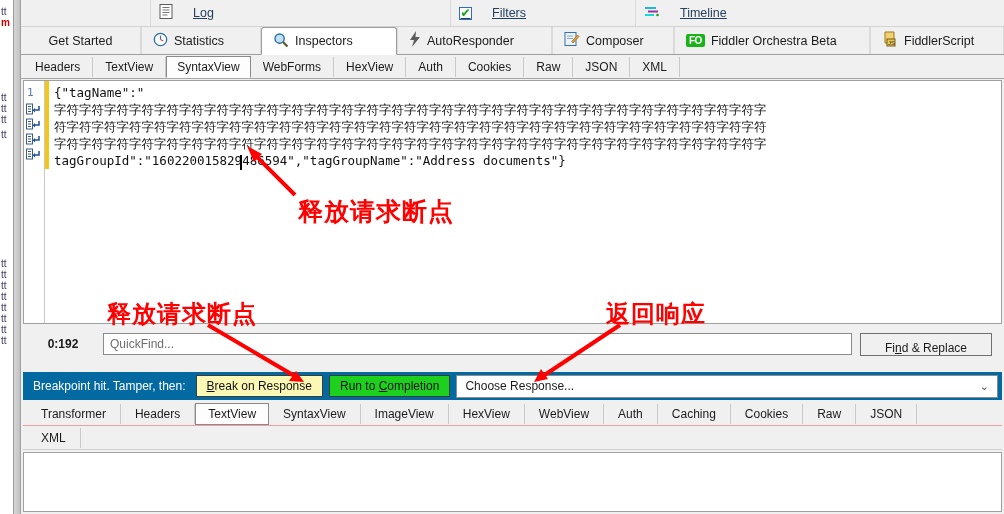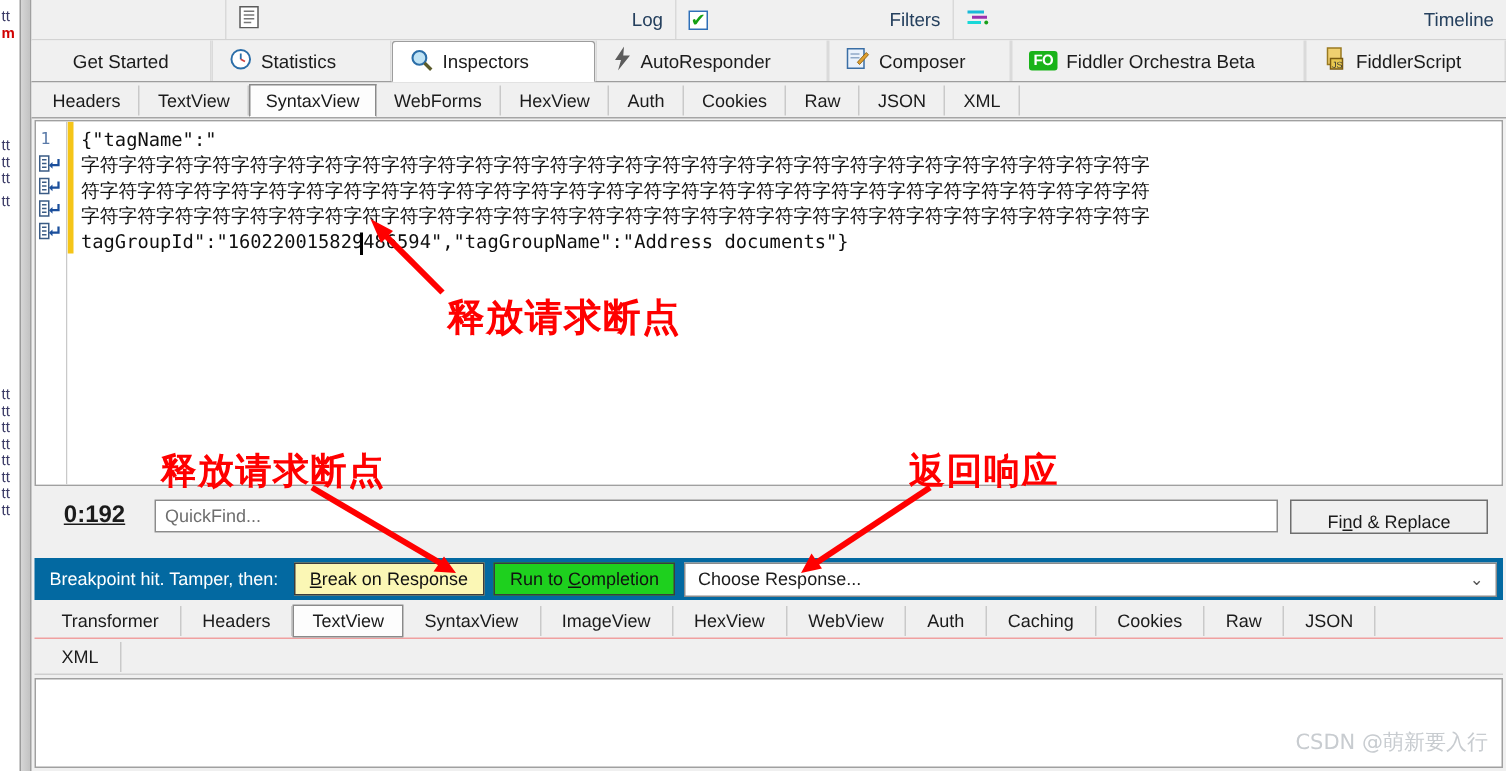--- a/index.html
+++ b/index.html
@@ -31,23 +31,23 @@
     border-right: 1px solid #a0a0a0;
   }
 
   
   .toolrow1 {
     position: absolute; left: 21px; top: 0; width: 983px; height: 27px;
     background: #f0f0f0; border-bottom: 1px solid #d3d3d3;
     display: flex; align-items: stretch;
   }
   .tr1-cell {
-    display: flex; align-items: center; justify-content: space-between;
-    gap: 6px; border-right: 1px solid #d9d9d9; padding: 0 8px;
-    color: #25405e; font-size: 12.5px;
+    display: flex; align-items: center; justify-content: flex-start;
+    gap: 20px; border-right: 1px solid #d9d9d9; padding: 0 8px;
+    color: #25405e; font-size: 12.5px; text-decoration: underline;
   }
 
   .tabstrip {
     position: absolute; left: 21px; top: 27px; width: 983px; height: 28px;
     background: #f0f0f0; border-bottom: 1px solid #9d9d9d;
     display: flex; align-items: flex-end;
   }
   .mtab {
     height: 27px; display: flex; align-items: center; gap: 6px;
     padding: 0 11px; font-size: 12.5px; color: #1b1b1b;
@@ -111,22 +111,22 @@
     position: absolute; left: 240px; top: 155px; width: 2px; height: 15px;
     background: #000; z-index: 6;
   }
 
   
   .qfrow {
     position: absolute; left: 23px; top: 327px; width: 979px; height: 34px;
     background: #f0f0f0; display: flex; align-items: center;
   }
   .qf-count {
-    width: 80px; text-align: center; font-size: 16px; font-weight: bold;
-    color: #1b1b1b; font-family: "Liberation Sans", sans-serif; text-decoration: underline;
+    width: 80px; text-align: center; font-size: 12px; font-weight: bold;
+    color: #1b1b1b; font-family: "Liberation Sans", sans-serif;
   }
   .qf-input {
     flex: 1; height: 22px; background: #ffffff; border: 1px solid #8b8b8b;
     display: flex; align-items: center; padding-left: 6px;
     color: #6e6e6e; font-size: 12px; margin-right: 8px;
   }
   .qf-btn {
     width: 132px; height: 23px; background: #f0f0f0; border: 1px solid #6f6f6f;
     display: flex; align-items: flex-end; justify-content: center;
     font-size: 12px; margin-right: 10px;
@@ -453,15 +453,14 @@
       <line x1="208" y1="325" x2="298" y2="378" stroke="#ff0000" stroke-width="4"></line>
       <polygon points="304,382 289,381 296,371" fill="#ff0000"></polygon>
     </g>
 
     <g>
       <line x1="540" y1="378" x2="620" y2="325" stroke="#ff0000" stroke-width="4"></line>
       <polygon points="534,382 541,369 548,379" fill="#ff0000"></polygon>
     </g>
   </svg>
 
-  <div class="watermark">CSDN @萌新要入行</div>
 
 </div>
 
 </body></html>

